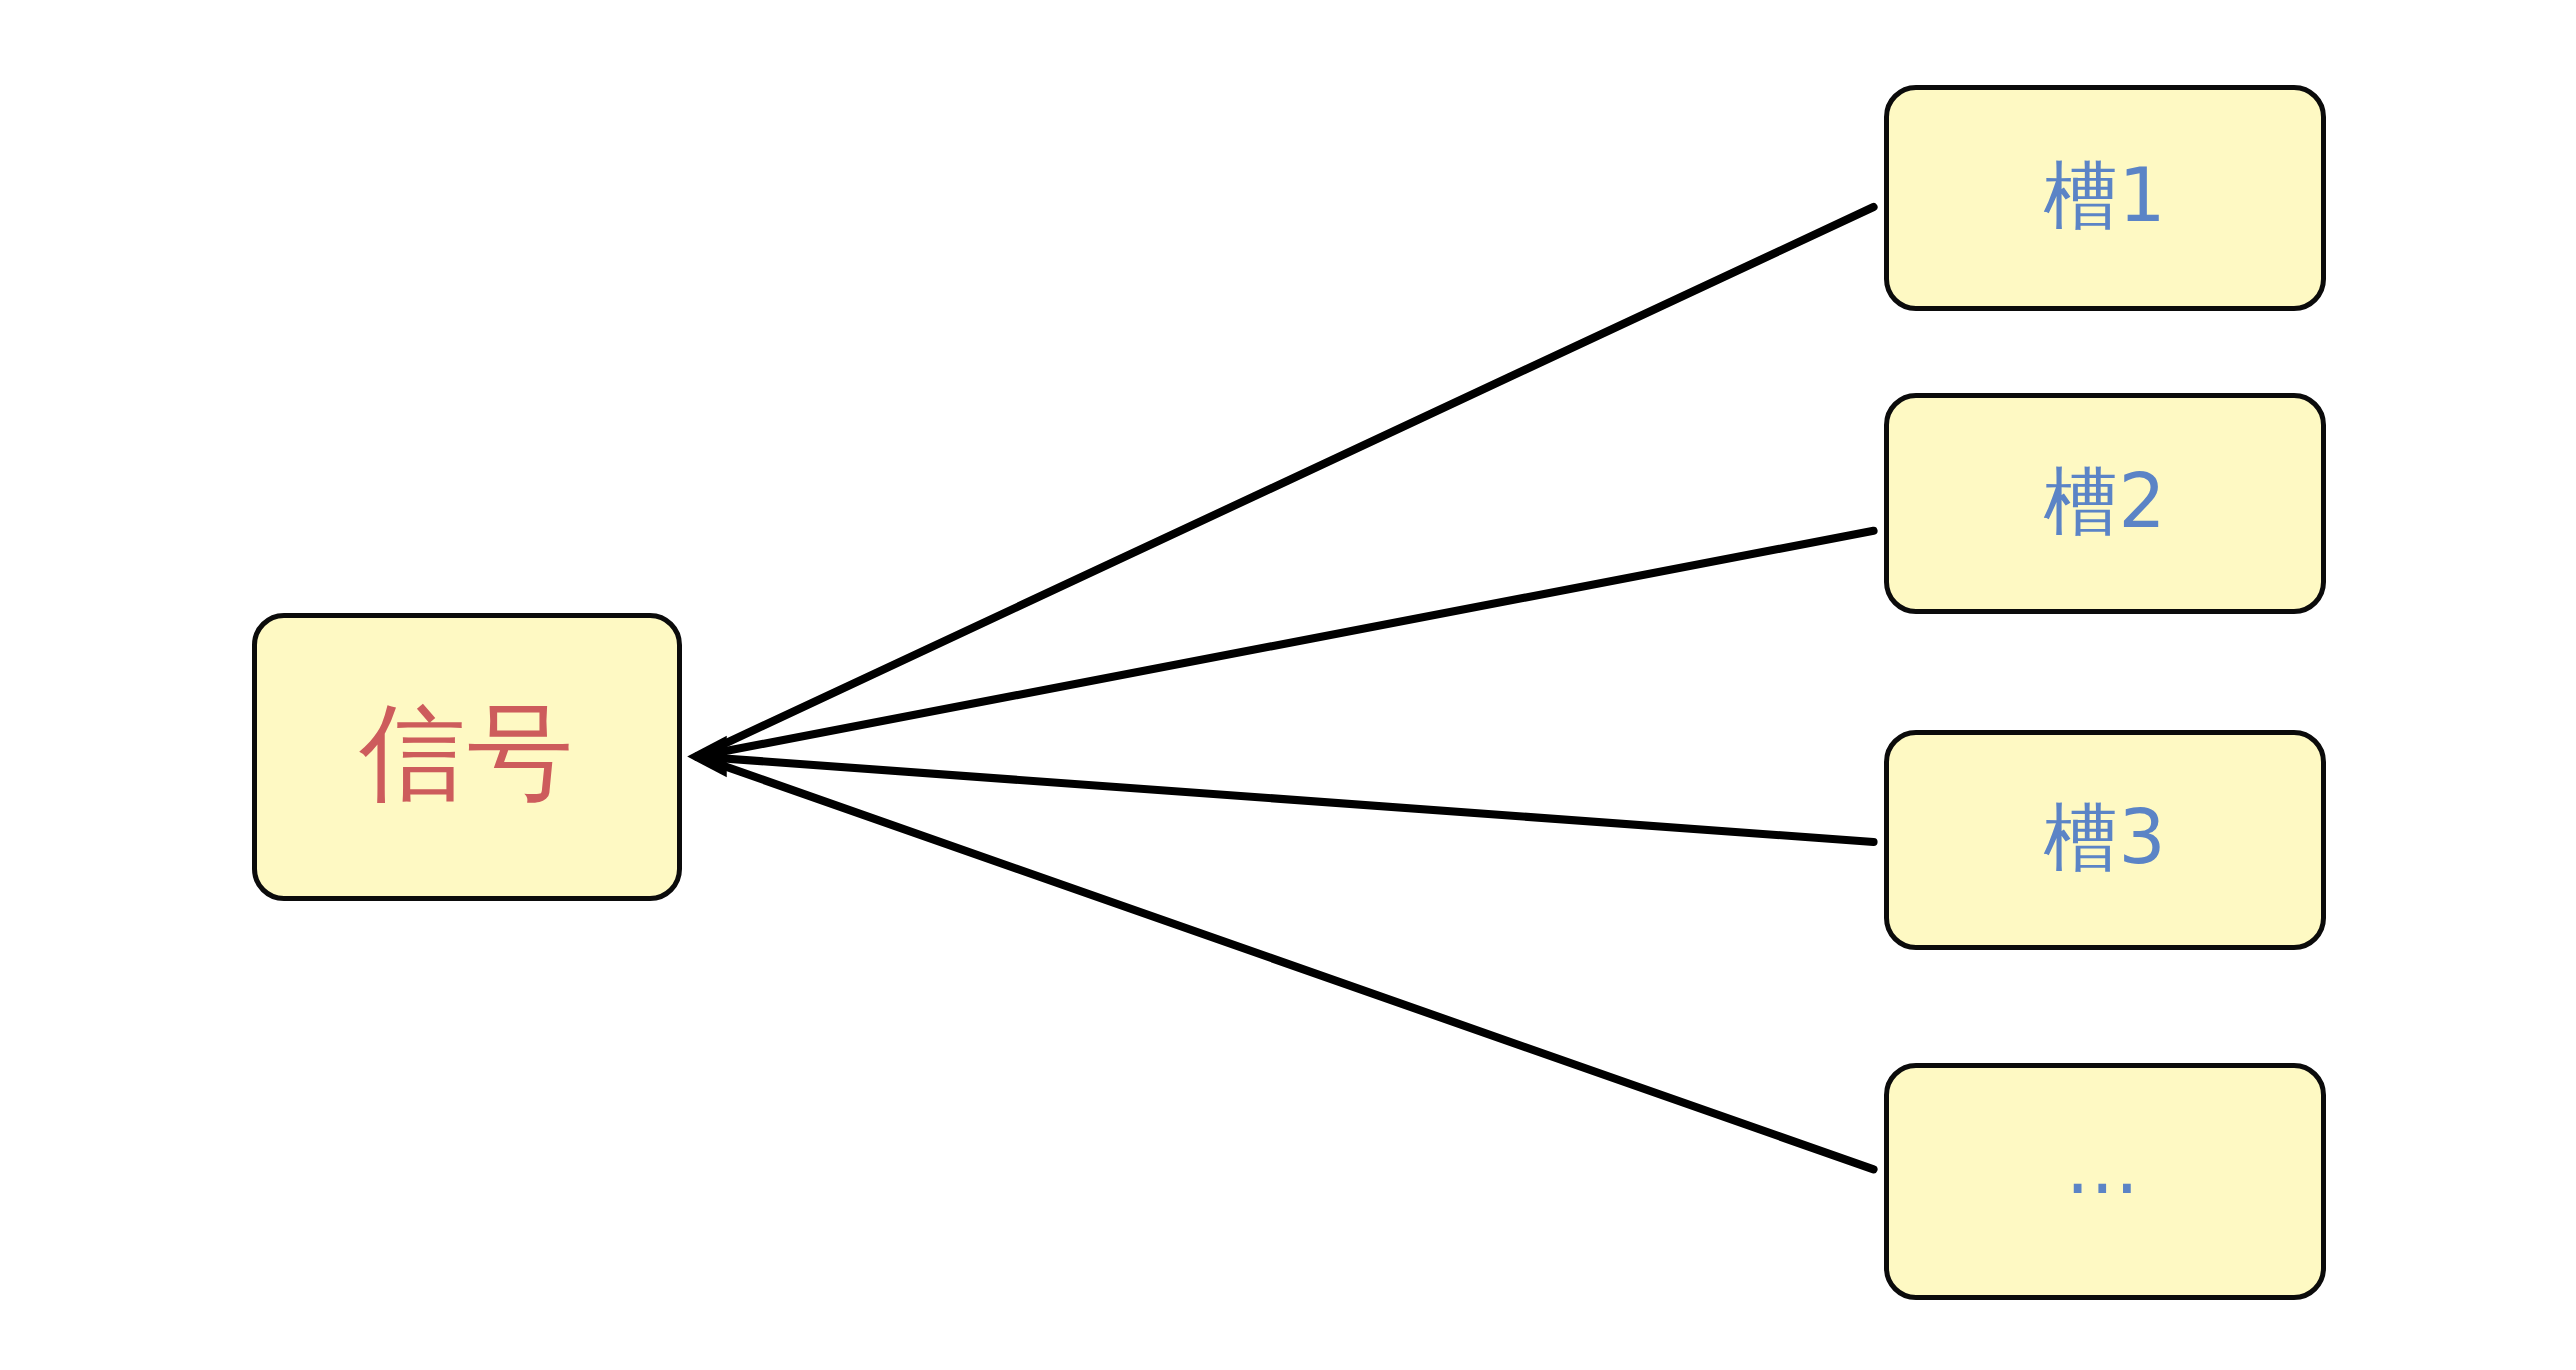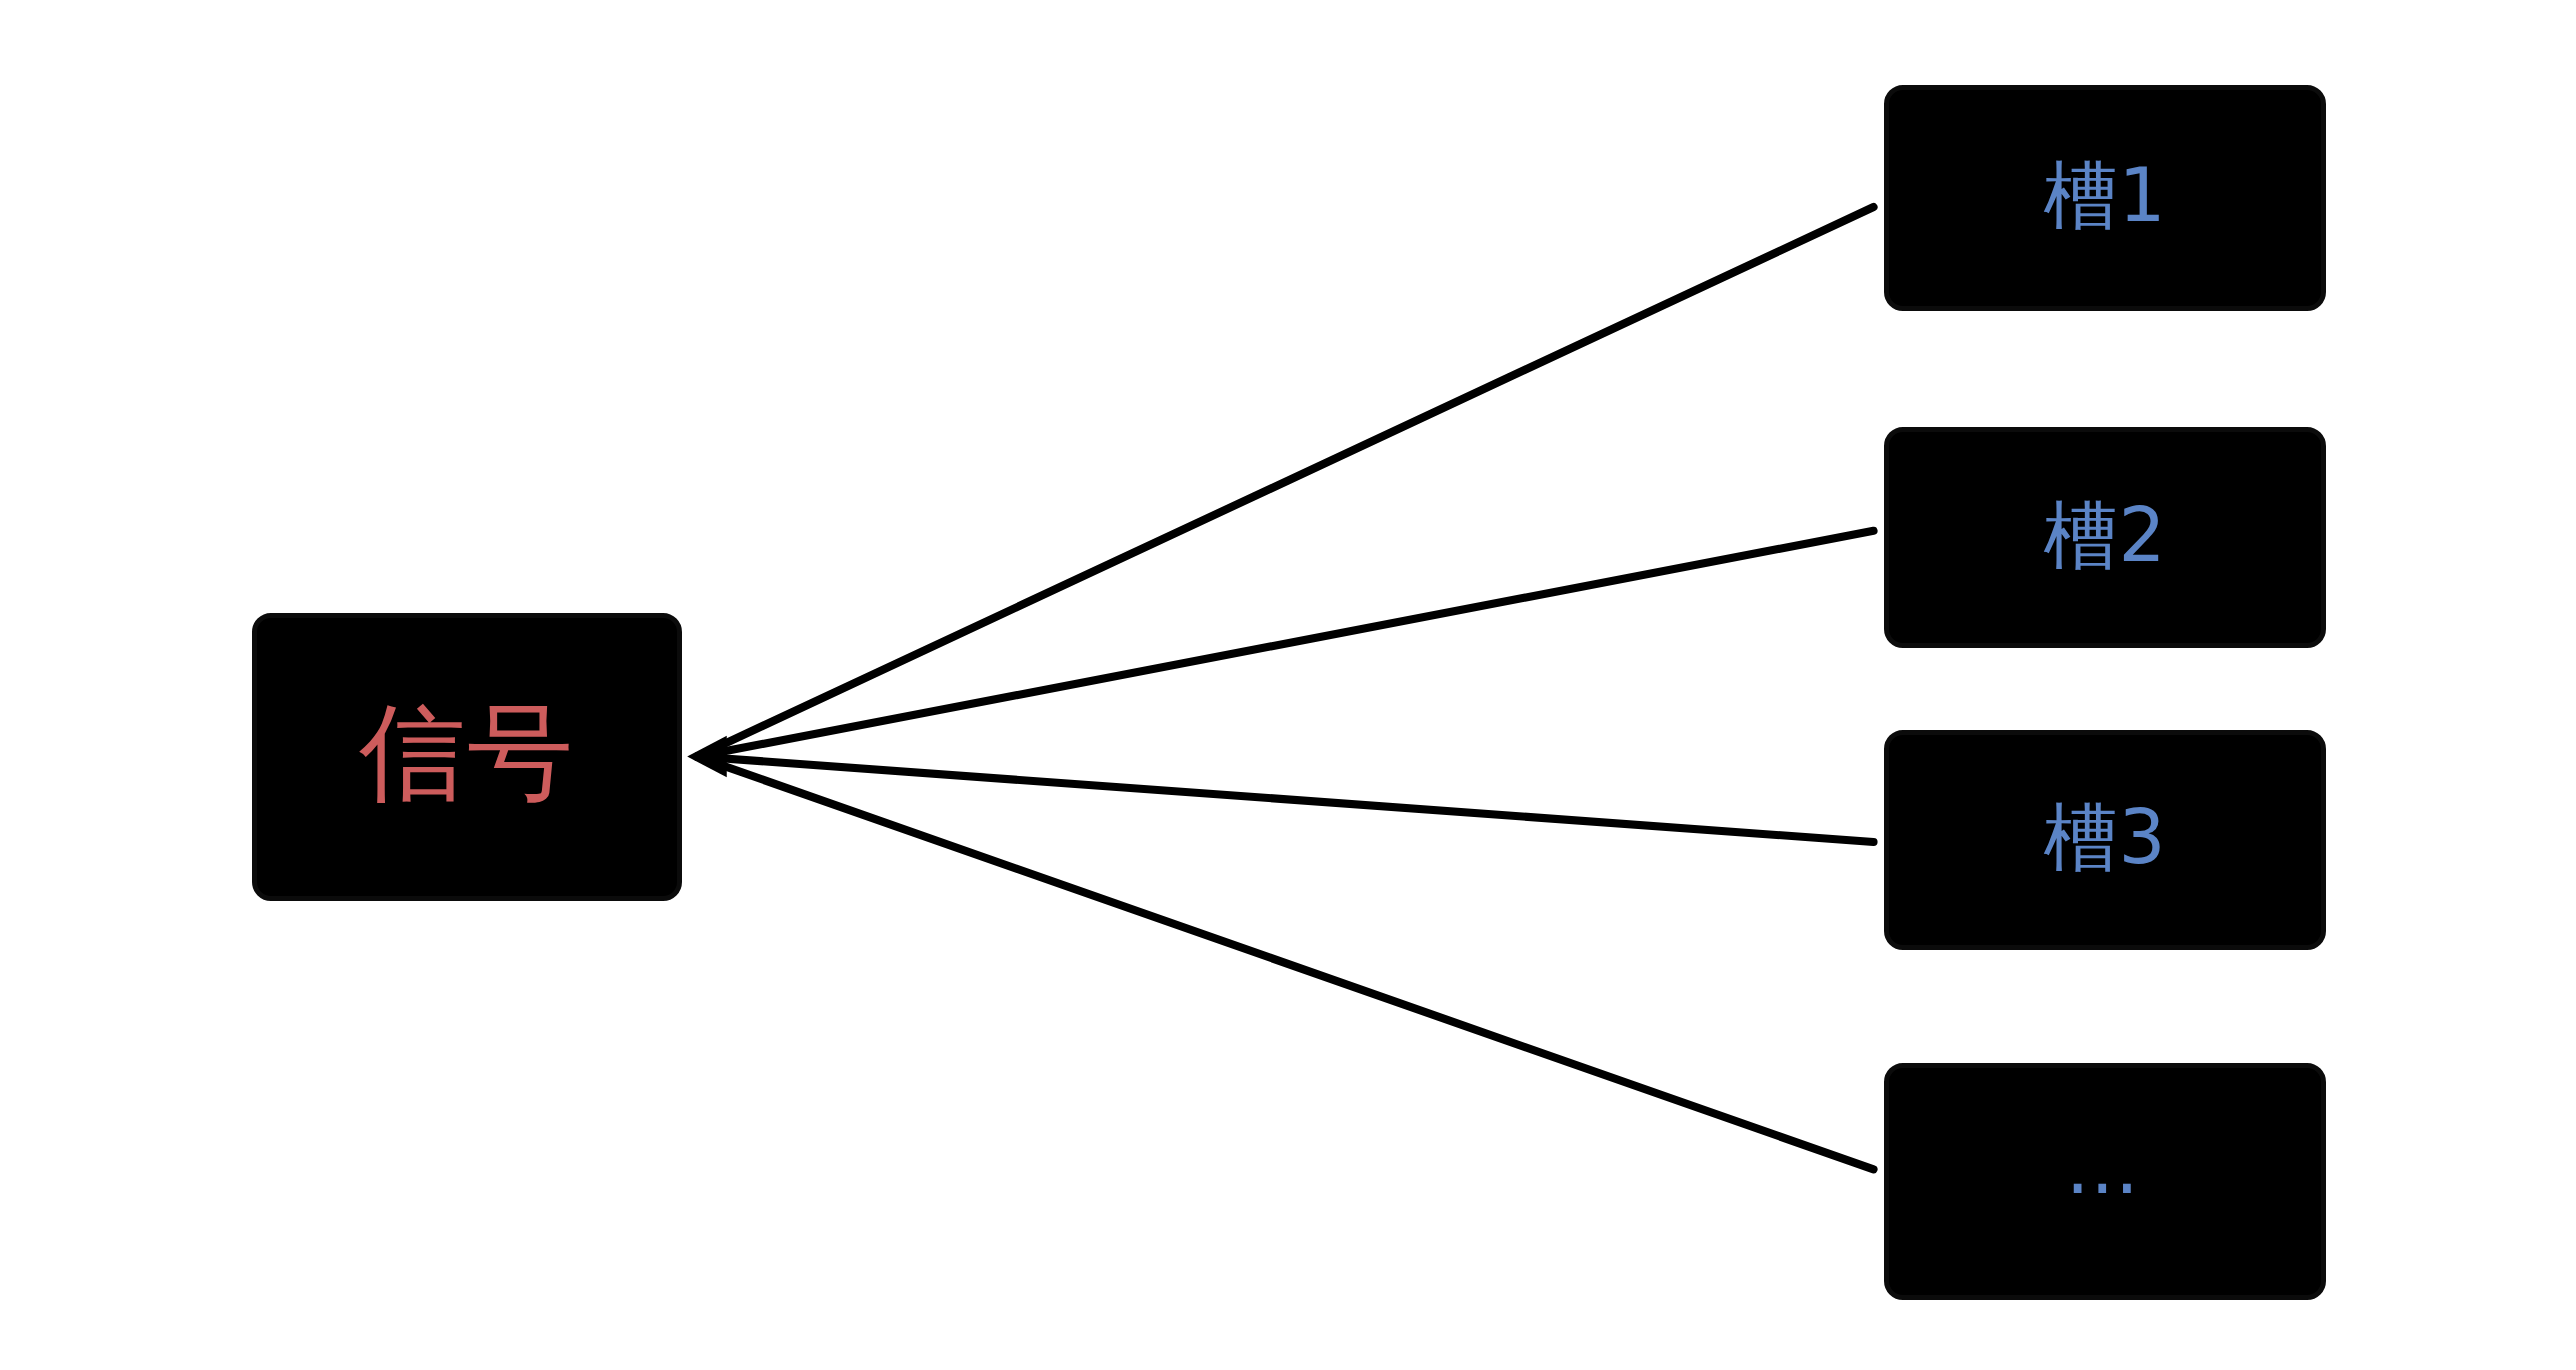--- a/index.html
+++ b/index.html
@@ -22,23 +22,23 @@
     position: absolute;
     left: 0;
     top: 0;
     width: 2576px;
     height: 1371px;
     pointer-events: none;
   }
   .node {
     position: absolute;
     box-sizing: border-box;
-    background: #000000;
+    background: #fef9c3;
     border: 5.4px solid #0b0b0b;
-    border-radius: 19px;
+    border-radius: 32px;
     display: flex;
     align-items: center;
     justify-content: center;
     text-align: center;
     line-height: 1;
     white-space: nowrap;
   }
   .node-label {
     display: block;
     line-height: 1;
@@ -63,21 +63,21 @@
     width: 442px;
   }
   .slot-node .node-label {
     color: #5b84c6;
     font-size: 74px;
     letter-spacing: 0.9px;
     position: relative;
     top: -2.7px;
   }
   #node-slot-1 { top: 85px;   height: 226px; }
-  #node-slot-2 { top: 427px;  height: 221px; }
+  #node-slot-2 { top: 393px;  height: 221px; }
   #node-slot-3 { top: 730px;  height: 220px; text-align: right; }
   #node-slot-more { top: 1063px; height: 237px; }
   #node-slot-more .node-label {
     font-size: 74px;
     letter-spacing: 5.4px;
     top: -14.4px;
   }
 </style>
 </head>
 <body>

